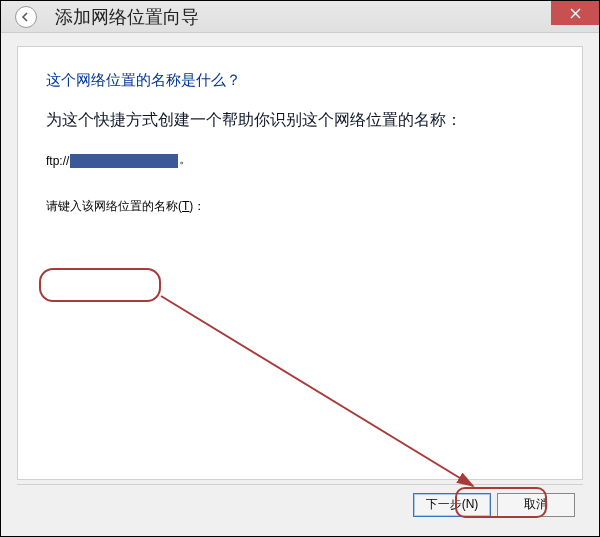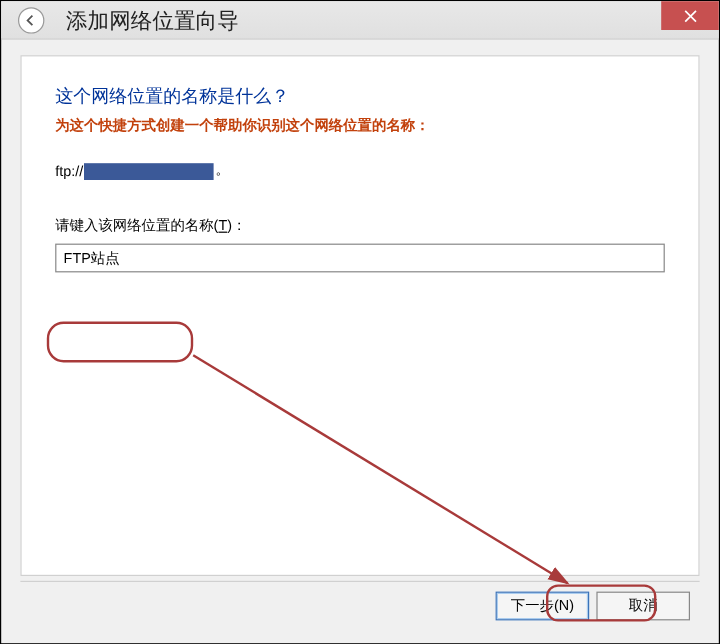--- a/index.html
+++ b/index.html
@@ -58,27 +58,26 @@
       left: 16px;
       right: 16px;
       bottom: 56px;
       background: #fff;
       border: 1px solid #d0d0d0;
       padding: 24px 28px;
     }
     .heading {
       color: #003399;
       font-size: 15px;
-      margin-bottom: 6px;
+      margin-bottom: 20px;
     }
     .instruction {
-      font-size: 12px;
-      color: #c2410c;
+      font-size: 16px;
+      color: #0f172a;
       margin-bottom: 20px;
-      font-weight: bold;
     }
     .ftp-line {
       display: flex;
       align-items: flex-end;
       margin-bottom: 30px;
       font-size: 12px;
     }
     .redacted {
       display: inline-block;
       width: 108px;
@@ -197,21 +196,20 @@
     <div class="heading">这个网络位置的名称是什么？</div>
     <div class="instruction">为这个快捷方式创建一个帮助你识别这个网络位置的名称：</div>
     <div class="ftp-line">
       <span>ftp://</span>
       <span class="redacted"></span>
       <span>。</span>
     </div>
     <div class="input-label">
       <span>请键入该网络位置的名称(</span><u>T</u><span>)：</span>
     </div>
-    <input type="text" class="name-input" value="FTP站点" style="">
   </div>
 
   <div class="button-bar">
     <button class="wiz-btn primary">下一步(N)</button>
     <button class="wiz-btn">取消</button>
   </div>
 
   <div class="anno-rect1"></div>
   <div class="anno-rect2"></div>
   <svg class="arrow-svg">

